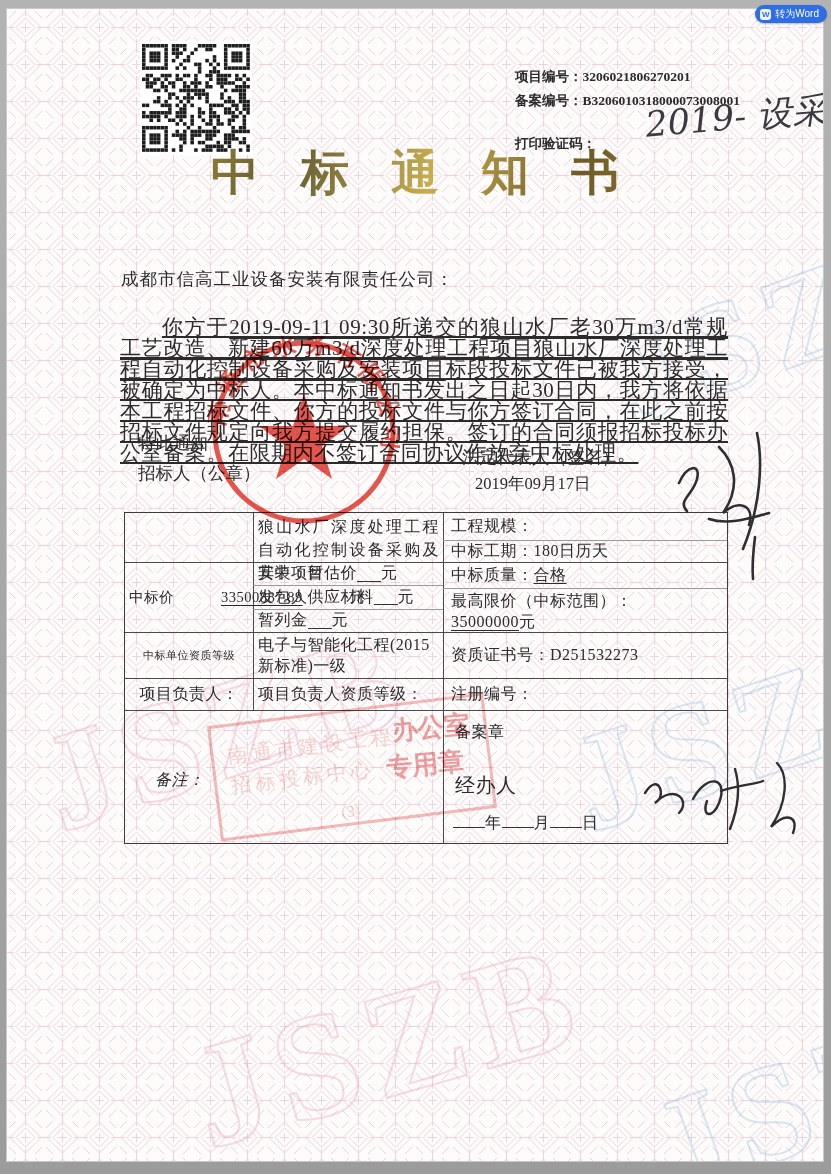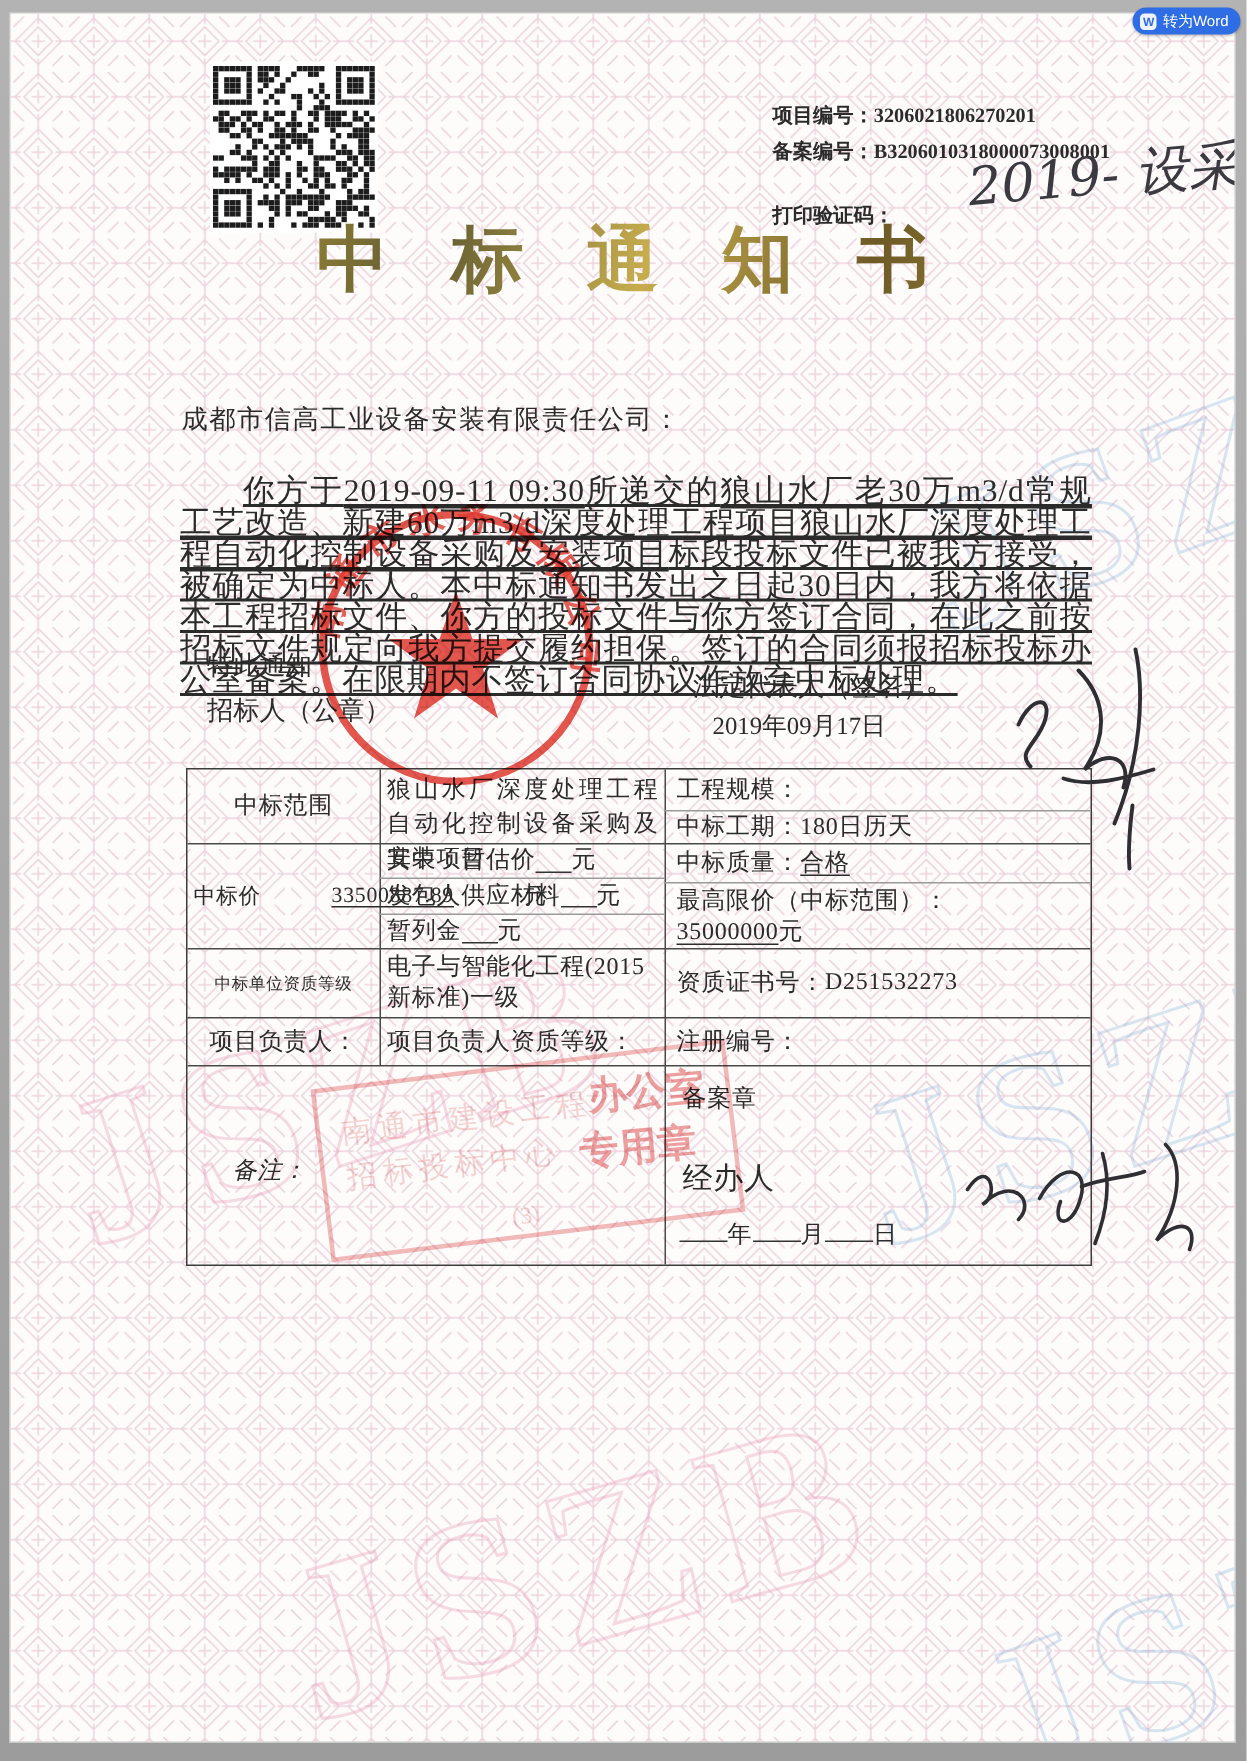--- a/index.html
+++ b/index.html
@@ -549,21 +549,20 @@
       <div class="tline" style="left:0;top:49px;width:602px;height:1.3px;"></div>
       <div class="tline" style="left:0;top:119px;width:602px;height:1.3px;"></div>
       <div class="tline" style="left:0;top:165px;width:602px;height:1.3px;"></div>
       <div class="tline" style="left:0;top:197px;width:602px;height:1.3px;"></div>
 
       <div class="tline sub" style="left:318px;top:27px;width:284px;height:1px;"></div>
       <div class="tline sub" style="left:128px;top:72px;width:190px;height:1px;"></div>
       <div class="tline sub" style="left:128px;top:96px;width:190px;height:1px;"></div>
       <div class="tline sub" style="left:318px;top:75px;width:284px;height:1px;"></div>
 
-      <div class="cell center" style="left:0;top:0;width:128px;height:49px;">中标范围</div>
       <div class="cell" style="left:133px;top:2px;width:181px;height:45px;line-height:23px;text-align:justify;">狼山水厂深度处理工程自动化控制设备采购及安装项目</div>
       <div class="cell vcenter" style="left:326px;top:0;width:276px;height:27px;">
           <span>工程规模：</span>
         </div>
       <div class="cell vcenter" style="left:326px;top:27px;width:276px;height:22px;">
           <span>中标工期：</span>
           <span>180日历天</span>
         </div>
 
       <div class="cell vcenter" style="left:4px;top:49px;width:124px;height:70px;font-size:14.5px;white-space:nowrap;gap:47px;">

